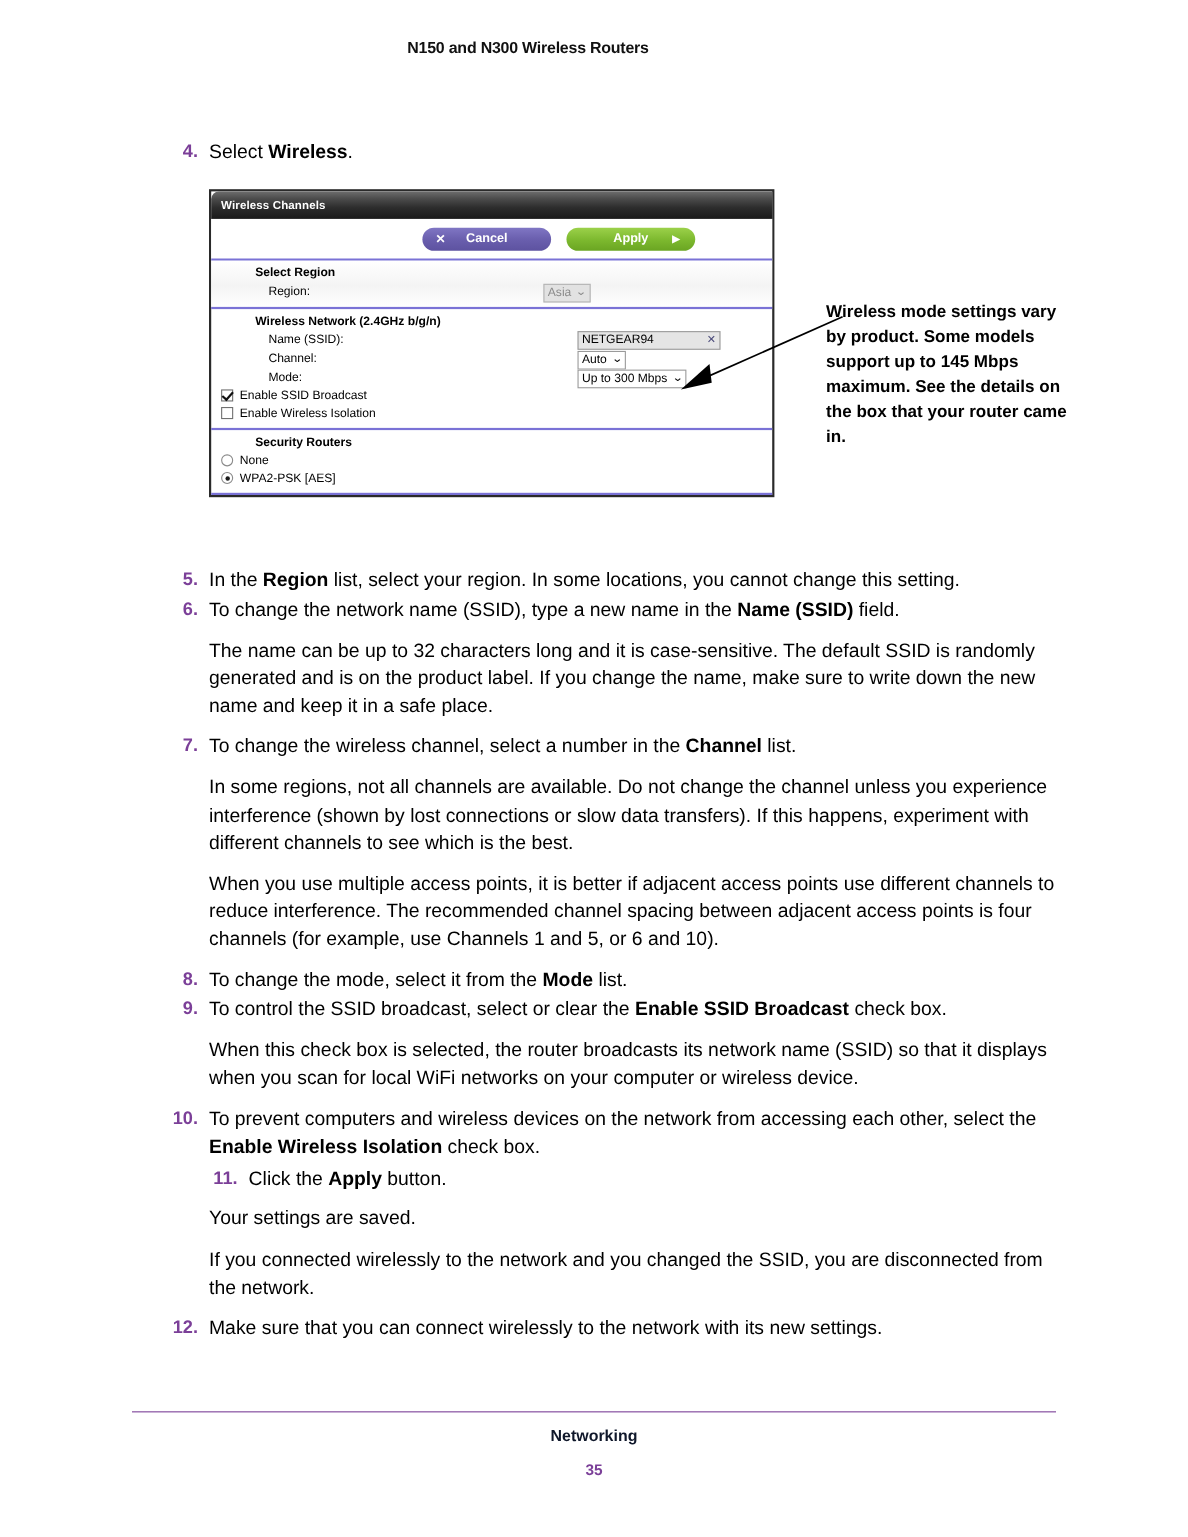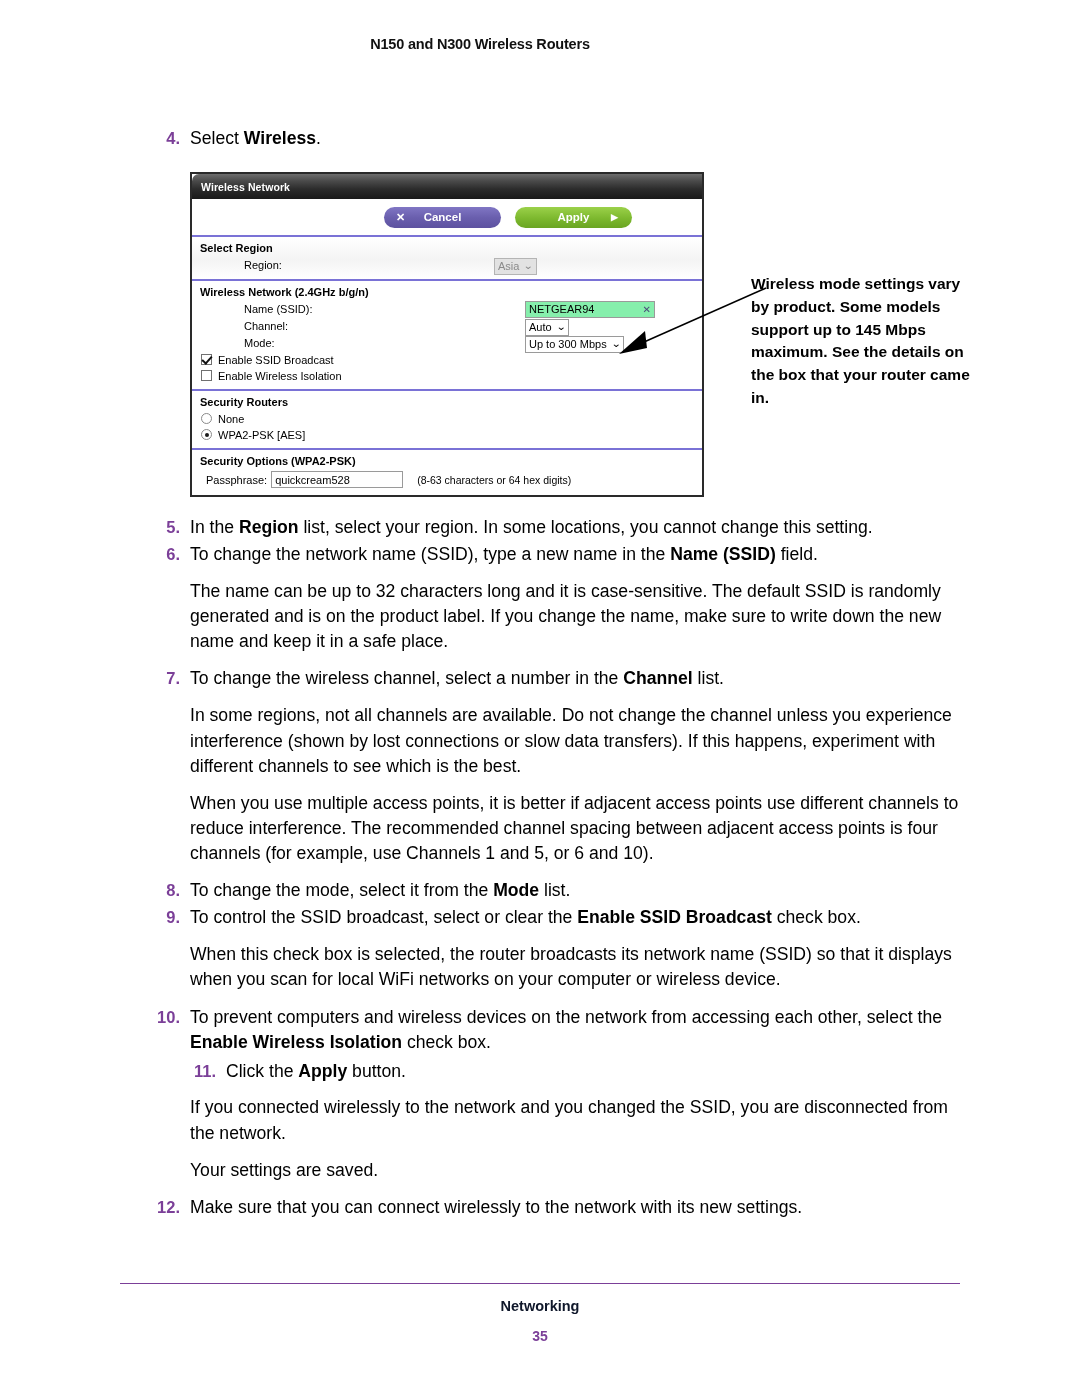--- a/index.html
+++ b/index.html
@@ -150,20 +150,21 @@
   }
   .sect.last { border-bottom: none; }
   .sect-region { background: linear-gradient(to bottom, #ffffff 0%, #f4f4f4 55%, #ffffff 100%); }
 
   .sect-title {
     font-size: 11px;
     font-weight: bold;
     padding-left: 8px;
     line-height: 1.45;
     color: #000;
+    margin-left: 32px;
   }
   .row {
     display: flex;
     align-items: center;
     min-height: 17px;
     padding-left: 8px;
     position: relative;
   }
   .row-label {
     font-size: 11px;
@@ -173,21 +174,21 @@
   .ctrl {
     position: absolute;
     left: 333px;
   }
 
   
   .txt-input {
     width: 130px;
     height: 17px;
     border: 1px solid #9a9a9a;
-    background: #86efac;
+    background: #e5e5e5;
     font-size: 11px;
     display: flex;
     align-items: center;
     padding: 0 3px;
     box-sizing: border-box;
     justify-content: space-between;
     color: #000;
   }
   .txt-input .clear-x { color: #4a4a7a; font-size: 10px; }
   .select-box {
@@ -335,21 +336,21 @@
     <span class="step-num">4.</span>
     <span class="step-body">Select <b>Wireless</b>.</span>
   </div>
 </div>
 
 <div class="figure-wrap">
 
   <div class="router-panel">
 
     <div class="titlebar">
-      <span class="titlebar-text">Wireless Network</span>
+      <span class="titlebar-text">Wireless Channels</span>
     </div>
 
     <div class="buttonbar">
       <div class="btn btn-cancel">
         <span class="glyph">✕</span>
         <span>Cancel</span>
       </div>
       <div class="btn btn-apply">
         <span>Apply</span>
         <span class="glyph">▶</span>
@@ -417,30 +418,20 @@
       <div class="rb-row">
         <span class="radio"></span>
         <span class="opt-label">None</span>
       </div>
       <div class="rb-row">
         <span class="radio selected"></span>
         <span class="opt-label">WPA2-PSK [AES]</span>
       </div>
     </div>
 
-    <div class="sect last">
-      <div class="sect-title">Security Options (WPA2-PSK)</div>
-      <div class="pass-row">
-        <span class="opt-label">Passphrase:</span>
-        <span class="pass-input">
-          <span>quickcream528</span>
-        </span>
-        <span class="pass-hint">(8-63 characters or 64 hex digits)</span>
-      </div>
-    </div>
 
   </div>
 
   <svg class="callout-arrow" viewBox="0 0 160 80">
     <line x1="155" y1="4" x2="24" y2="62" stroke="#000" stroke-width="1.6"></line>
     <polygon points="8,70 34,47 36,64" fill="#000"></polygon>
   </svg>
 
   <div class="callout">Wireless mode settings vary by product. Some models support up to 145 Mbps maximum. See the details on the box that your router came in.</div>
 
@@ -483,22 +474,22 @@
   <div class="step">
     <span class="step-num">10.</span>
     <span class="step-body">To prevent computers and wireless devices on the network from accessing each other, select the <b>Enable Wireless Isolation</b> check box.</span>
   </div>
 
   <div class="step" style="margin-top:4px;margin-left:36px;">
     <span class="step-num">11.</span>
     <span class="step-body">Click the <b>Apply</b> button.</span>
   </div>
 
+  <div class="para">Your settings are saved.</div>
   <div class="para">If you connected wirelessly to the network and you changed the SSID, you are disconnected from the network.</div>
-  <div class="para">Your settings are saved.</div>
 
   <div class="step">
     <span class="step-num">12.</span>
     <span class="step-body">Make sure that you can connect wirelessly to the network with its new settings.</span>
   </div>
 
 </div>
 
 <div class="footer-rule"></div>
 <div class="footer-chapter">Networking</div>

